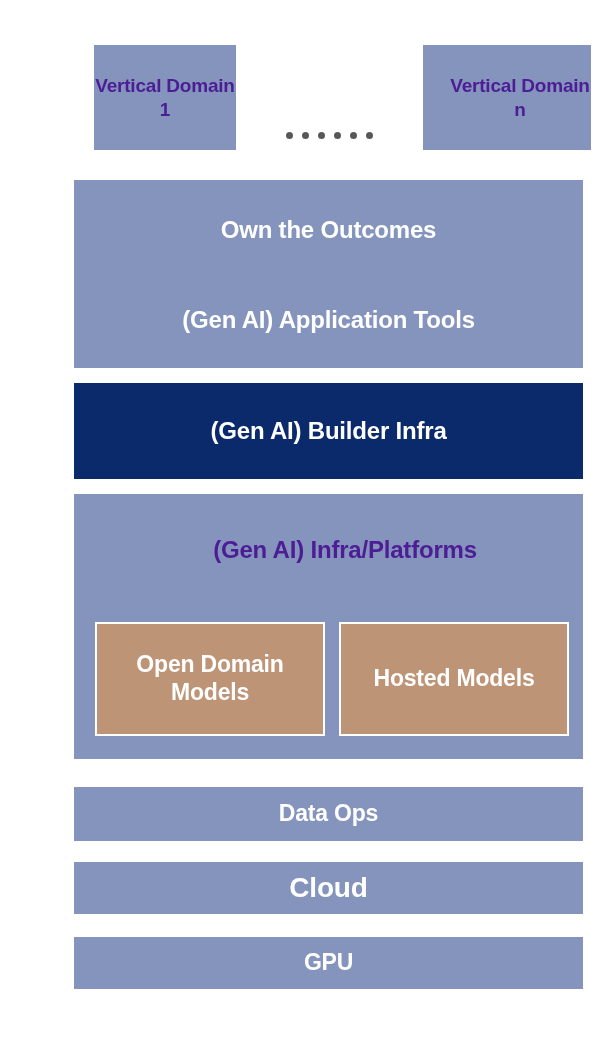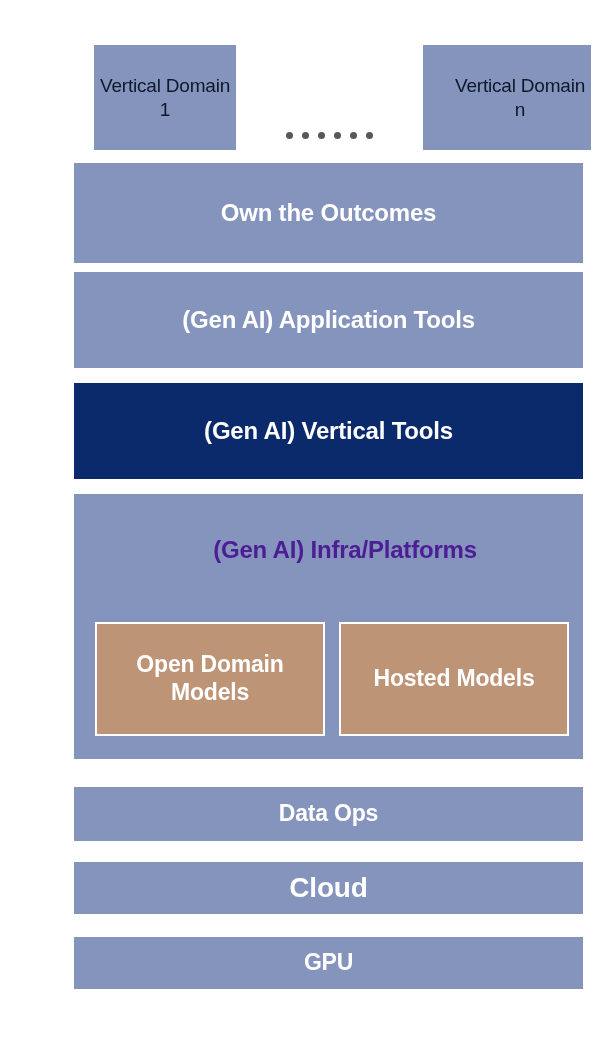--- a/index.html
+++ b/index.html
@@ -51,22 +51,22 @@
   }
   .domain-box {
     position: absolute;
     top: 0;
     width: 142px;
     height: 105px;
     background: #8494bc;
     display: flex;
     align-items: center;
     justify-content: center;
-    color: #0f172a;
-    font-weight: normal;
+    color: #4c1d95;
+    font-weight: bold;
     font-size: 19px;
     line-height: 1.22;
     text-align: center;
     letter-spacing: -0.2px;
   }
   .domain-left  { left: 94px; }
   .domain-right { left: 423px; padding-left: 26px; }
 
   .ellipsis {
     position: absolute;
@@ -91,21 +91,21 @@
     border-radius: 50%;
     background: #58585b;
   }
 
   
   .wide {
     left: 74px;
     width: 509px;
   }
 
-  .band-outcomes    { top: 163px;  height: 100px; font-size: 24px; }
+  .band-outcomes    { top: 180px;  height: 100px; font-size: 24px; }
   .band-apptools    { top: 272px;  height: 96px;  font-size: 24px; }
   .band-buildertools{ top: 383px;  height: 96px;  font-size: 24px; }
 
   .band-infra {
     top: 494px;
     height: 265px;
     display: block;
     padding: 0;
   }
   .infra-title {
@@ -171,21 +171,21 @@
       </span>
     </div>
 
     <div class="domain-box domain-right">Vertical Domain n</div>
   </div>
 
   <div class="band wide band-blue band-outcomes">Own the Outcomes</div>
 
   <div class="band wide band-blue band-apptools">(Gen AI) Application Tools</div>
 
-  <div class="band wide band-navy band-buildertools">(Gen AI) Vertical Tools</div>
+  <div class="band wide band-navy band-buildertools">(Gen AI) Builder Infra</div>
 
   <div class="band wide band-blue band-infra">
     <div class="infra-title">(Gen AI) Infra/Platforms</div>
     <div class="infra-models">
       <div class="model-box box-tan">Open Domain Models</div>
       <div class="model-box box-tan">Hosted Models</div>
     </div>
   </div>
 
   <div class="band wide band-blue band-dataops">Data Ops</div>

